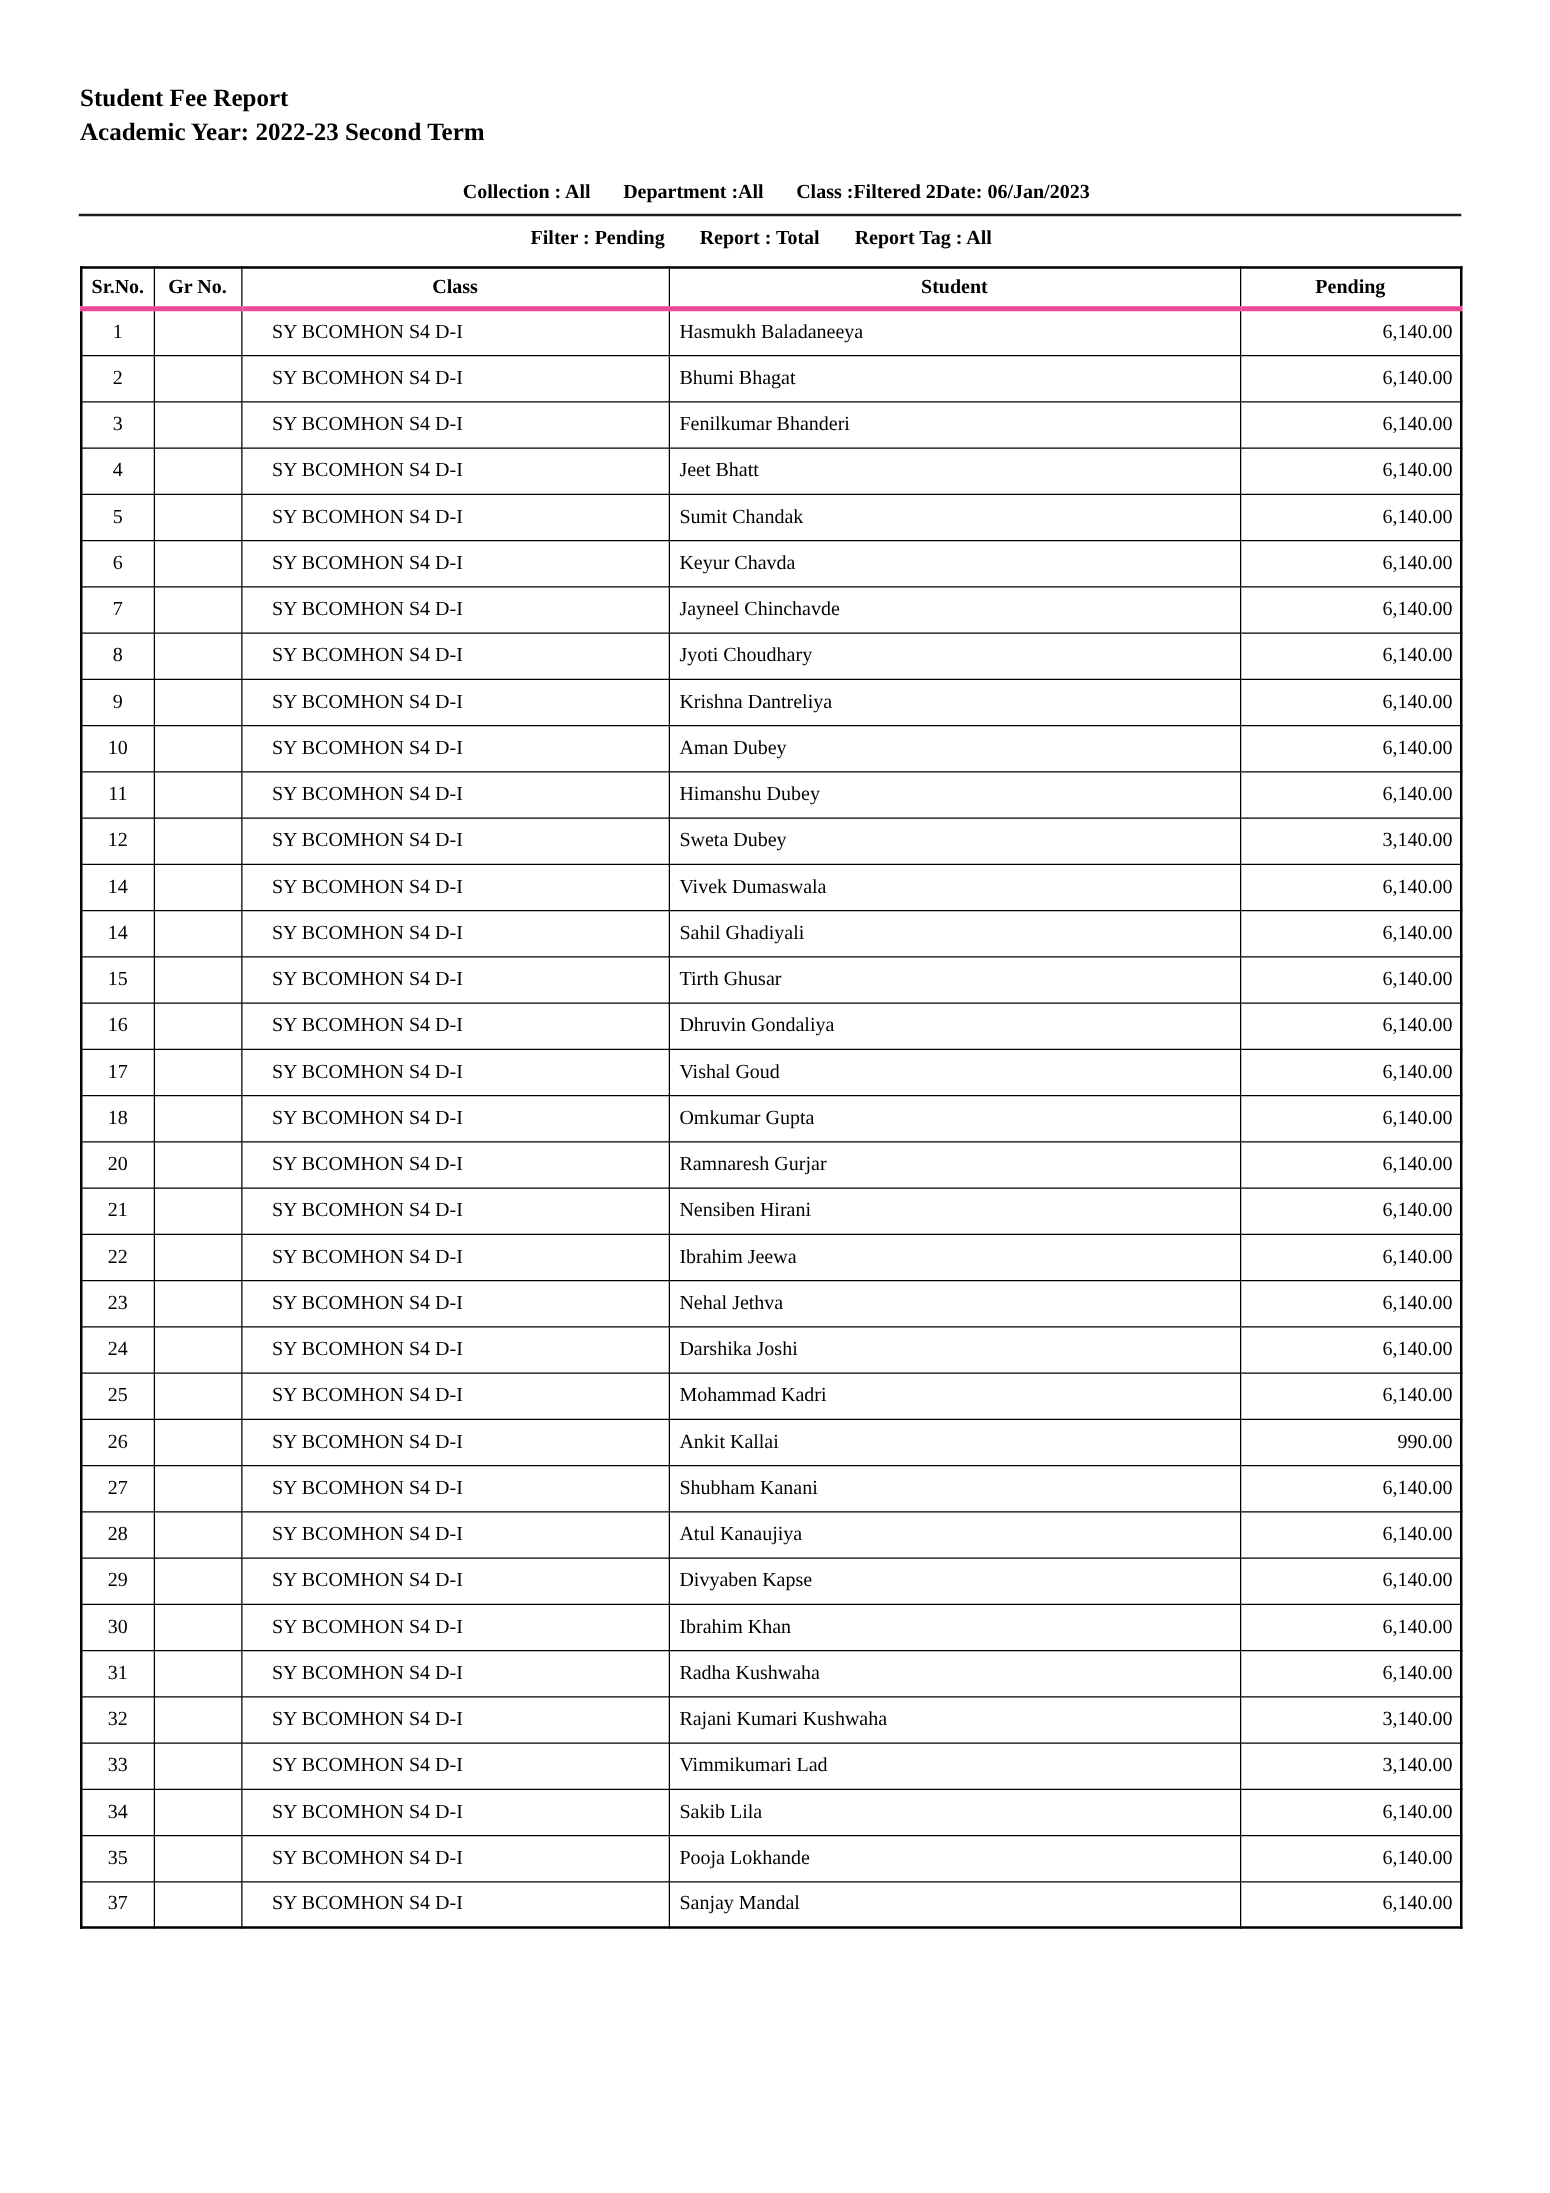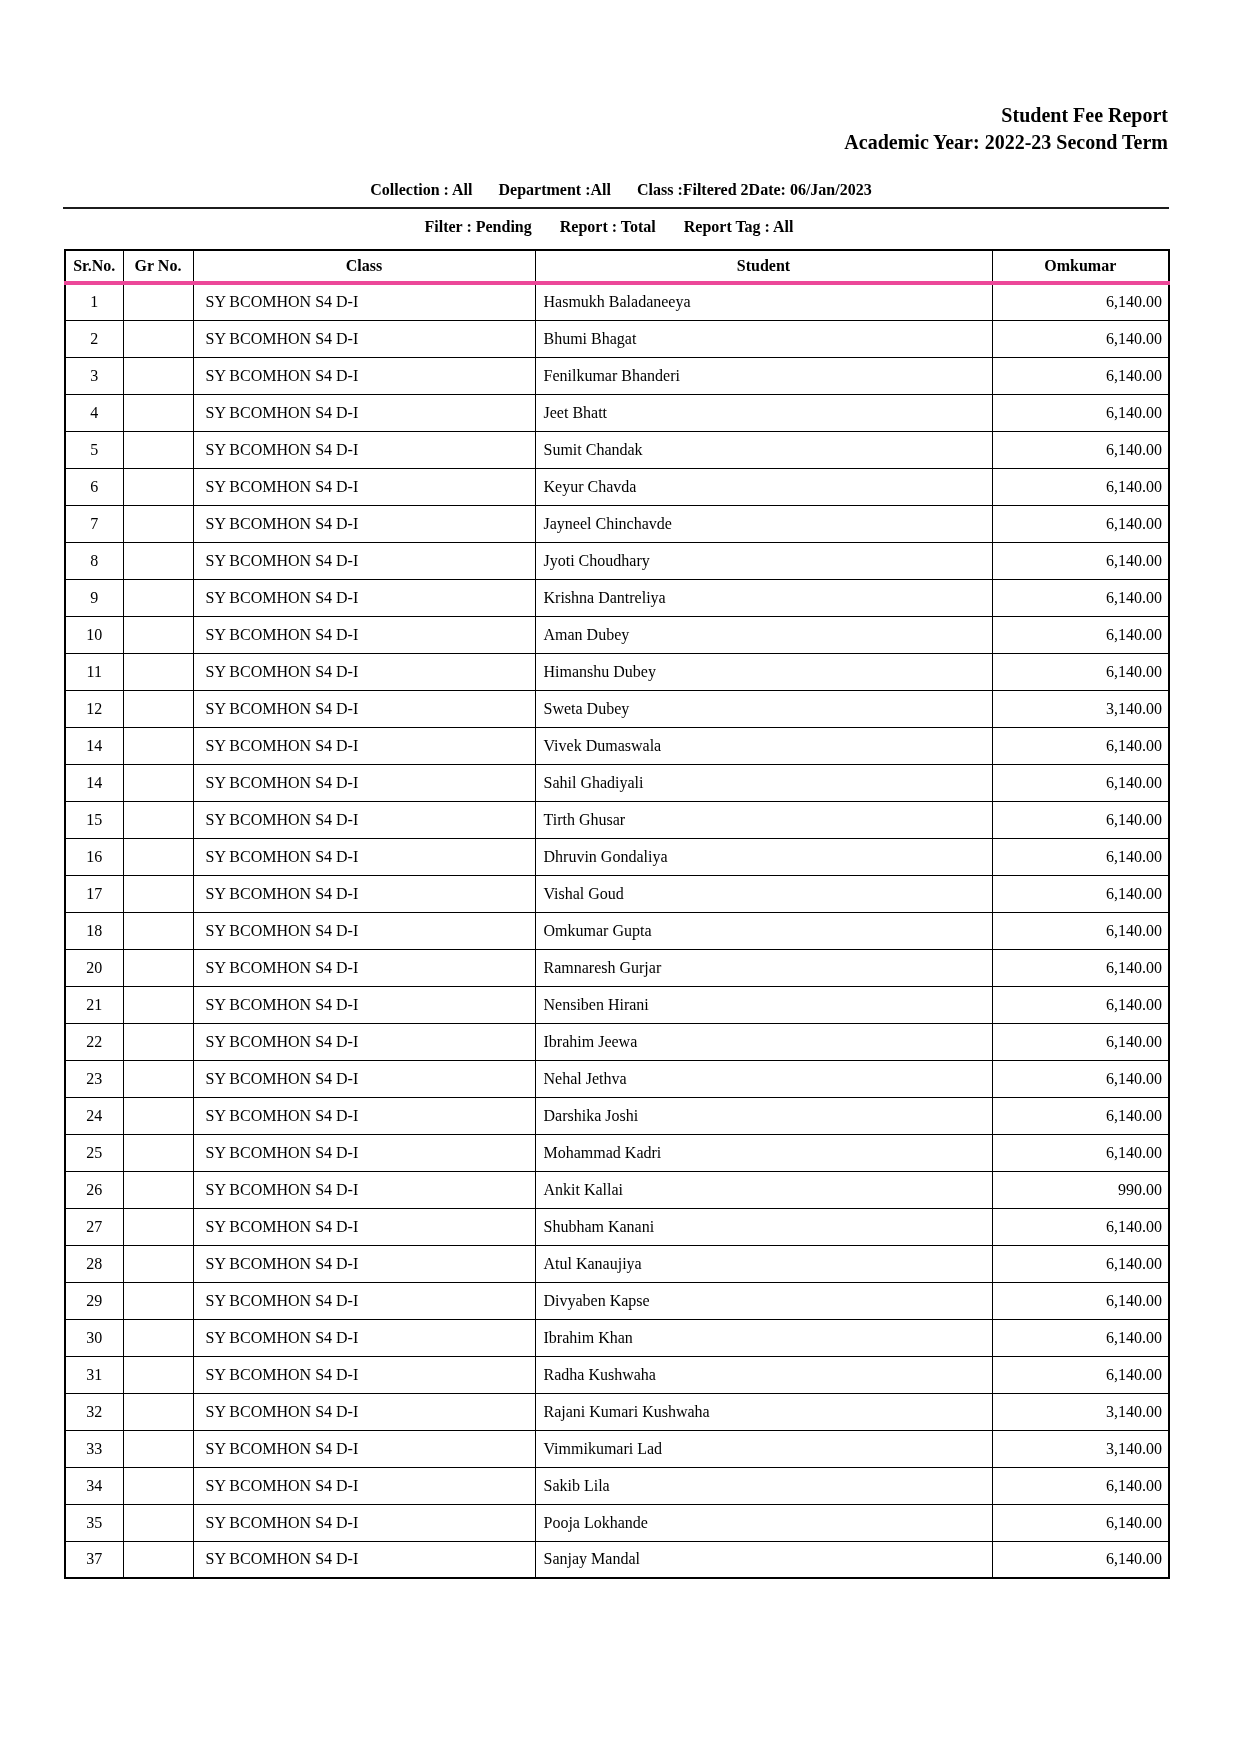--- a/index.html
+++ b/index.html
@@ -13,22 +13,22 @@
   }
   .page {
     width: 1240px;
     height: 1754px;
     background: #ffffff;
     overflow: hidden;
   }
   .title-block {
     width: 1104px;
     margin: 0 0 0 64px;
-    padding-top: 102px;
-    text-align: right;
+    padding-top: 66px;
+    text-align: left;
   }
   .title, .subtitle {
     font-size: 20px;
     font-weight: bold;
     line-height: 1.35;
   }
   .meta-row-1 {
     width: 1104px;
     margin: 25px 0 0 64px;
     padding-left: 10px;
@@ -74,21 +74,21 @@
     border-bottom: 4px solid #ec4899;
   }
   table.fee-table td { height: 37px; font-weight: normal; }
   col.c-sr { width: 58px; }
   col.c-gr { width: 70px; }
   col.c-class { width: 342px; }
   col.c-student { width: 457px; }
   col.c-pending { width: 177px; }
   td.sr { text-align: center; }
   td.gr { text-align: center; }
-  td.cls { text-align: left; padding-left: 12px; }
+  td.cls { text-align: left; padding-left: 24px; }
   td.student { text-align: left; padding-left: 8px; }
   td.pending { text-align: right; padding-right: 6px; }
 </style>
 </head>
 <body>
 
 <div class="page">
 
   <div class="title-block">
     <div class="title">Student Fee Report</div>
@@ -119,21 +119,21 @@
         <col class="c-class">
         <col class="c-student">
         <col class="c-pending">
     </colgroup>
     <thead>
       <tr>
         <th>Sr.No.</th>
         <th>Gr No.</th>
         <th>Class</th>
         <th>Student</th>
-        <th>Omkumar</th>
+        <th>Pending</th>
       </tr>
     </thead>
     <tbody>
         <tr>
           <td class="sr">1</td>
           <td class="gr"></td>
           <td class="cls">SY BCOMHON S4 D-I</td>
           <td class="student">Hasmukh Baladaneeya</td>
           <td class="pending">6,140.00</td>
         </tr>

